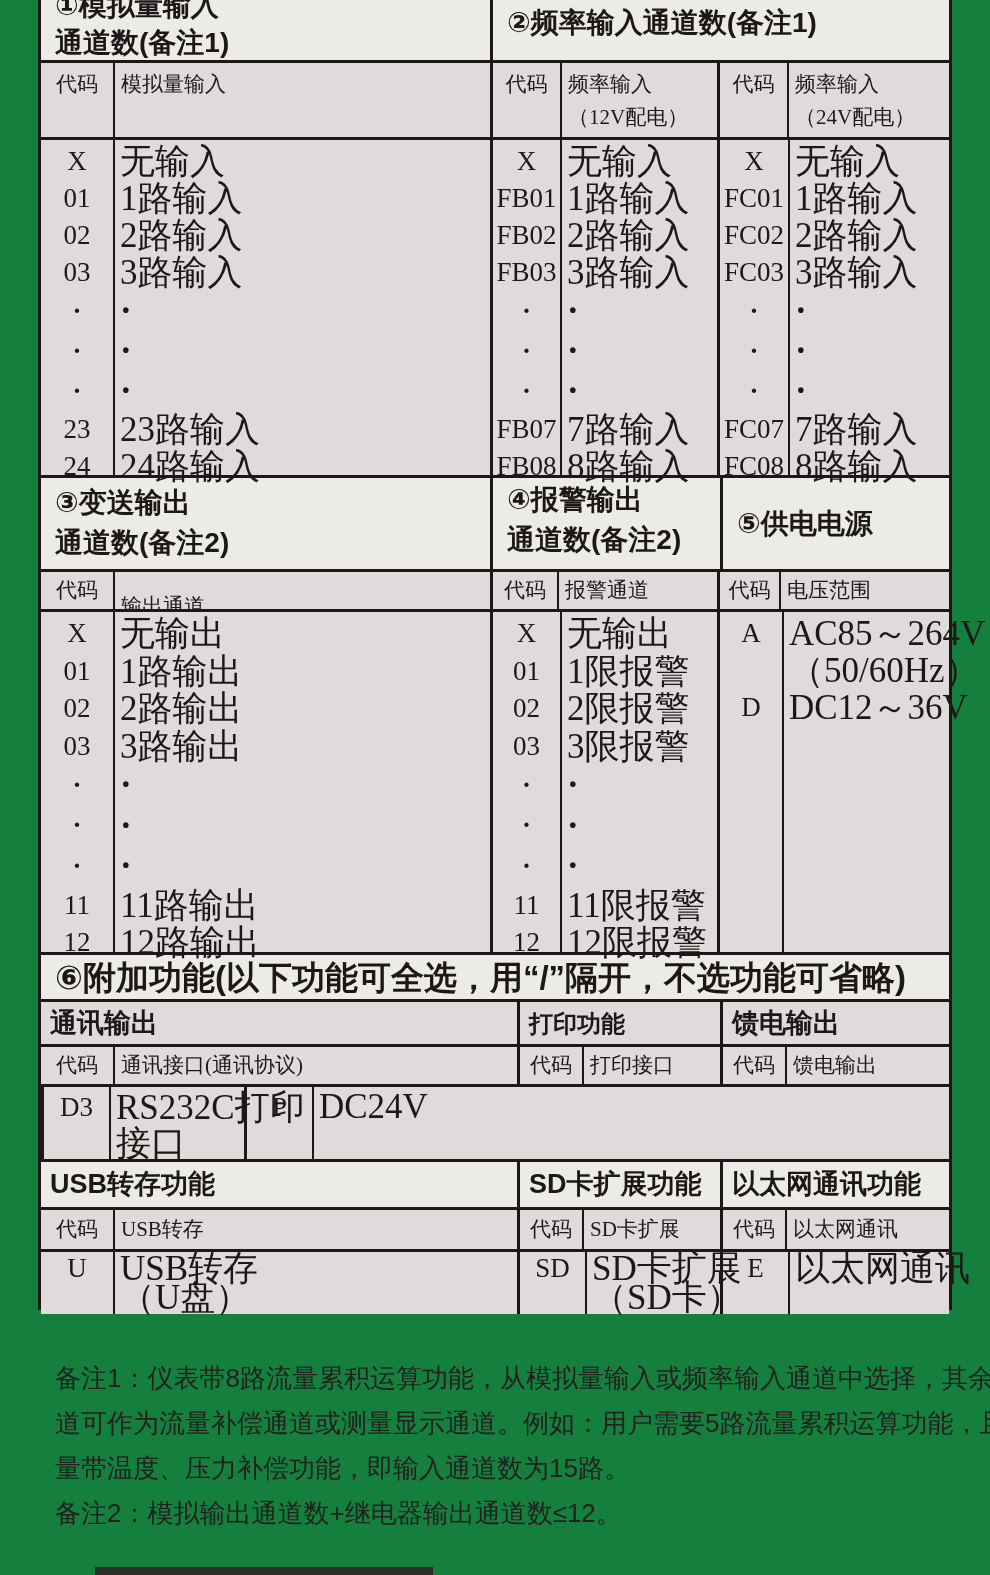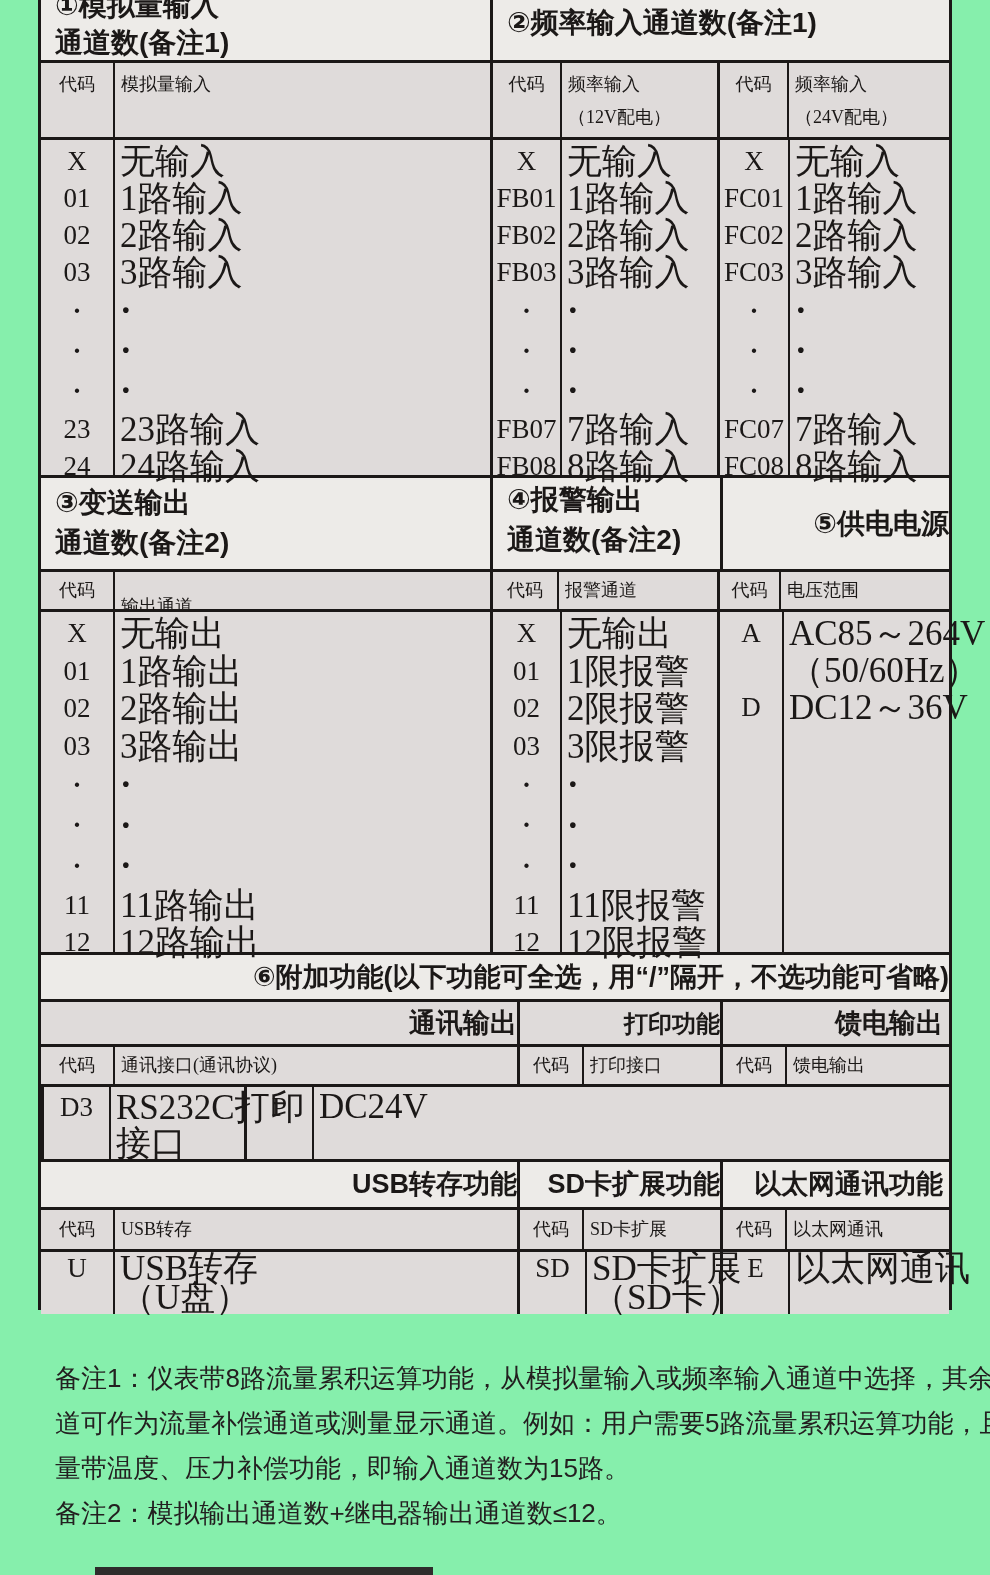--- a/index.html
+++ b/index.html
@@ -1,19 +1,19 @@
 <!DOCTYPE html>
 <html><head>
 <meta charset="utf-8">
 <style>
   html,body{margin:0;padding:0;}
   .page{
     position:relative;
     width:990px;height:1575px;
-    background:#86efac;
+    background:#15803d;
     overflow:hidden;
     font-family:"Liberation Serif","DejaVu Serif",serif;
     color:#1b1817;
   }
   .sheet{
     position:absolute;left:38px;top:-18px;
     width:914px;height:1328px;
     box-sizing:border-box;
     border:3px solid #1b1817;
     display:flex;flex-direction:column;
@@ -24,22 +24,22 @@
   .band{background:#edebe8;}
   .plain{background:#dfdbda;}
   .cell{box-sizing:border-box;overflow:hidden;}
   .bl3{border-left:3px solid var(--bc);}
   .bl2{border-left:2px solid var(--bc);}
   .band-txt{
     font-family:"Liberation Sans","DejaVu Sans",sans-serif;
     font-weight:700;font-size:28px;line-height:37px;
     padding:2px 0 0 14px;white-space:nowrap;
   }
-  .vcenter{display:flex;flex-direction:column;justify-content:center;align-items:flex-end;}
-  .hcell{font-size:18px;line-height:33px;padding-top:5px;white-space:nowrap;}
+  .vcenter{display:flex;flex-direction:column;justify-content:center;}
+  .hcell{font-size:21px;line-height:33px;padding-top:5px;white-space:nowrap;}
   .hcode{text-align:center;}
   .hlabel{padding-left:6px;}
   
   .sub{position:relative;box-sizing:border-box;}
   .sub::before{content:"";position:absolute;left:var(--cw);top:0;bottom:0;width:2px;background:var(--bc);}
   .trow{display:flex;height:var(--rh,37px);align-items:center;white-space:nowrap;}
   .trow.dots{height:calc(var(--rh,37px) + 3px);font-weight:700;}
   .tcode{flex:0 0 var(--cw);text-align:center;font-size:27px;}
   .tlabel{flex:1;padding-left:7px;font-size:35px;}
   .pad-top{padding-top:3px;}
@@ -313,27 +313,27 @@
           </div>
           <div class="trow">
             <span class="tcode">D</span>
             <span class="tlabel">DC12～36V</span>
           </div>
         </div>
     </div>
 
     <div class="row band" style="height:47px">
       <div class="cell vcenter" style="width:908px">
-        <div class="band-txt" style="padding-top:0;font-size:27px">⑥附加功能(以下功能可全选，用“/”隔开，不选功能可省略)</div>
+        <div class="band-txt" style="padding-top:0;font-size:33px">⑥附加功能(以下功能可全选，用“/”隔开，不选功能可省略)</div>
       </div>
     </div>
 
     <div class="row plain" style="height:45px">
       <div class="cell vcenter" style="width:476px">
-        <div class="band-txt" style="padding:0 0 0 1px;font-size:27px">通讯输出</div>
+        <div class="band-txt" style="padding:0 0 0 9px;font-size:27px">通讯输出</div>
       </div>
       <div class="cell vcenter bl3" style="width:203px">
         <div class="band-txt" style="padding:0 0 0 9px;font-size:24px">打印功能</div>
       </div>
       <div class="cell vcenter bl3" style="width:223px">
         <div class="band-txt" style="padding:0 0 0 9px;font-size:27px">馈电输出</div>
       </div>
     </div>
 
     <div class="row plain" style="height:40px">

